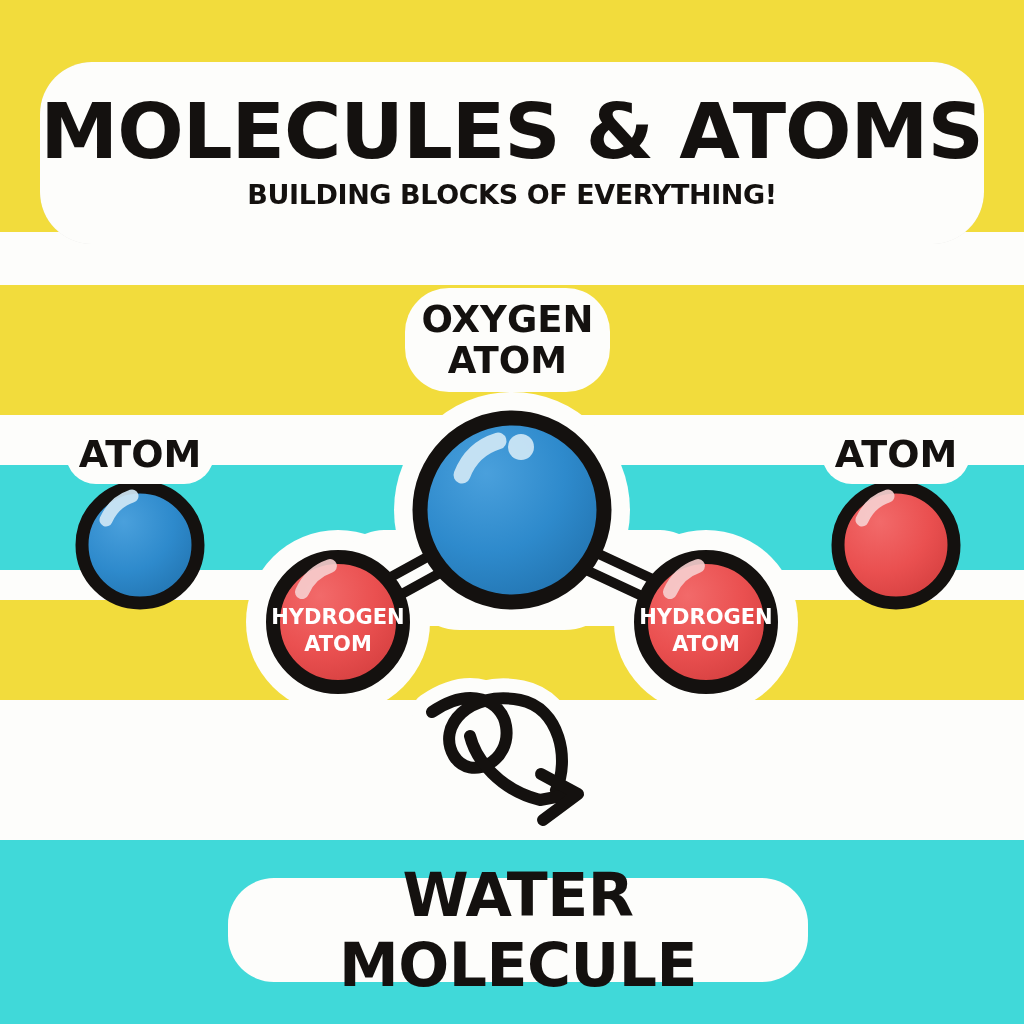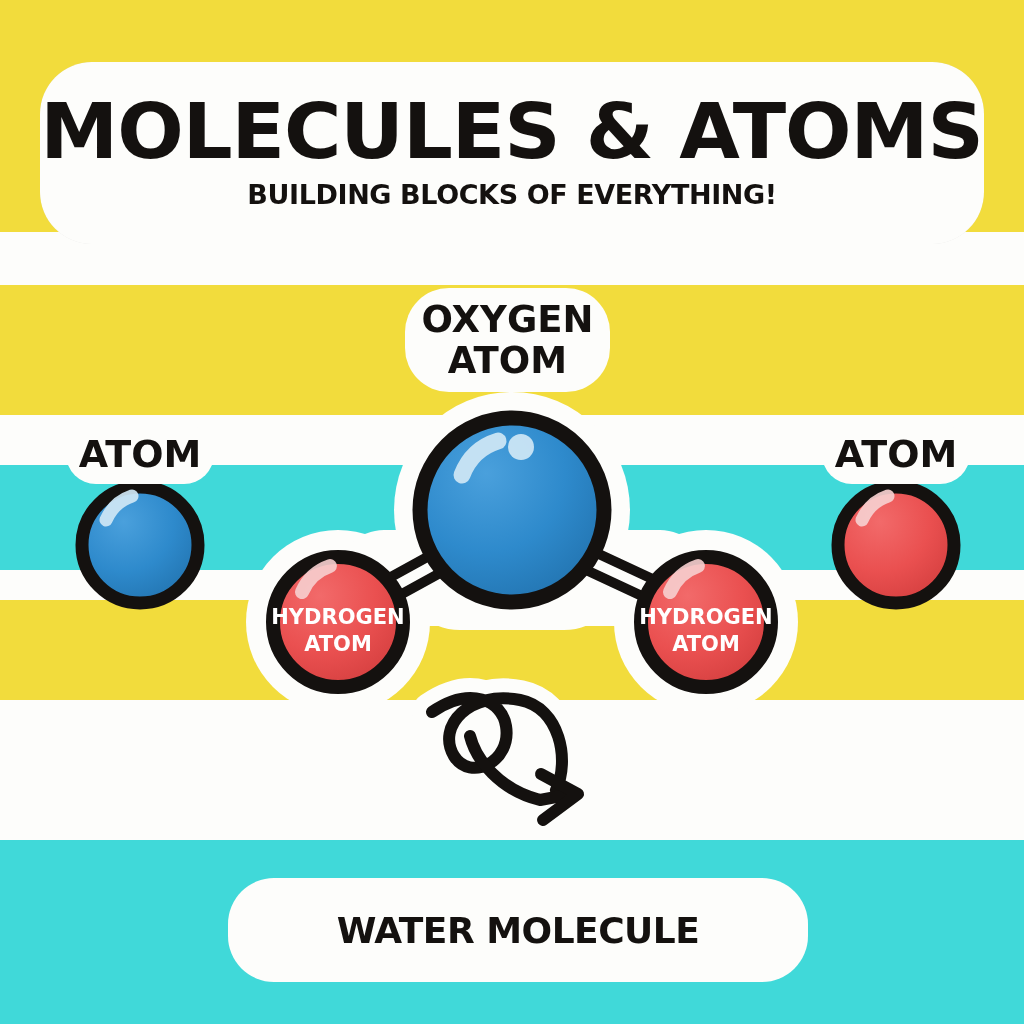--- a/index.html
+++ b/index.html
@@ -119,21 +119,21 @@
     width: 148px;
     height: 60px;
     font-size: 38px;
   }
   #label-water {
     left: 228px;
     top: 878px;
     width: 580px;
     height: 104px;
     border-radius: 46px;
-    font-size: 36px;
+    font-size: 60px;
     letter-spacing: -0.5px;
   }
 
   
   #molecule-svg {
     position: absolute;
     left: 0;
     top: 0;
     width: 1024px;
     height: 1024px;

